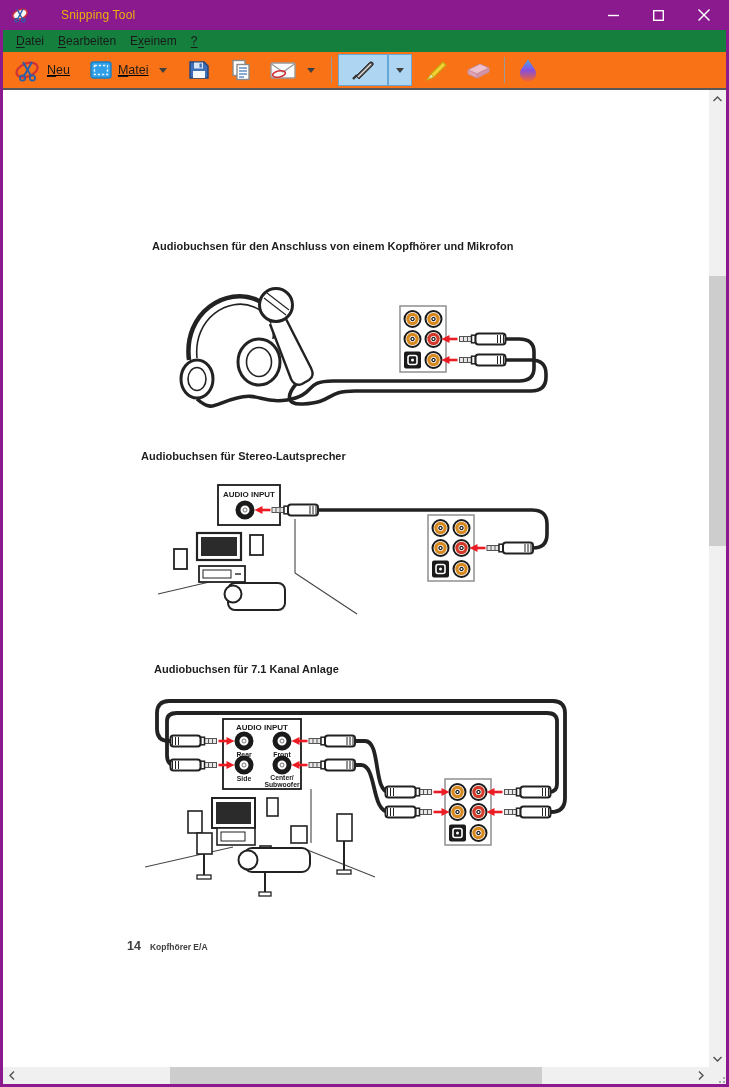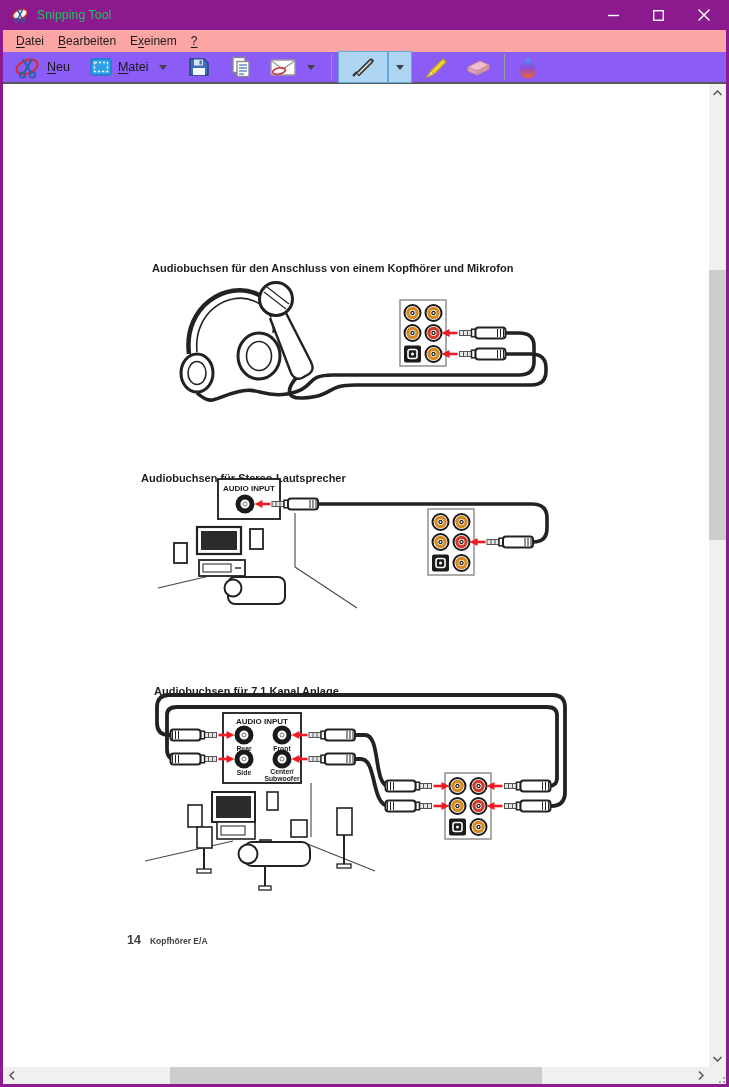--- a/index.html
+++ b/index.html
@@ -5,46 +5,46 @@
   * { box-sizing: border-box; margin: 0; padding: 0; }
   html,body { width:729px; height:1087px; overflow:hidden; }
   body { font-family:"Liberation Sans", sans-serif; background:#fff; }
 
   .window { width:729px; height:1087px; display:flex; flex-direction:column;
     border-left:3px solid #8A1A8E; border-right:3px solid #8A1A8E; border-bottom:3px solid #8A1A8E; }
 
   
   .titlebar { height:30px; background:#8A1A8E; display:flex; align-items:center; flex:0 0 auto; }
   .titlebar .appicon { width:18px; height:18px; margin:0 8px 0 8px; }
-  .titlebar .title { color:#22c55e; font-size:12px; letter-spacing:.2px; }
+  .titlebar .title { color:#eab308; font-size:12px; letter-spacing:.2px;margin-left:24px; }
   .titlebar .spacer { flex:1; }
   .winbtn { width:45px; height:30px; display:flex; align-items:center; justify-content:center; }
   .winbtn svg { display:block; }
 
   
-  .menubar { height:22px; background:#fca5a5; display:flex; align-items:center; padding-left:6px; flex:0 0 auto; }
+  .menubar { height:22px; background:#15803d; display:flex; align-items:center; padding-left:6px; flex:0 0 auto; }
   .menuitem { font-size:12px; color:#1a1a1a; padding:2px 7px; }
   .accel { text-decoration:underline; text-underline-offset:2px; }
 
   
-  .toolbar { height:32px; background:#8b5cf6; border-bottom:2px solid #58585A;
-    display:flex; align-items:center; padding-left:6px; flex:0 0 auto; }
+  .toolbar { height:38px; background:#f97316; border-bottom:2px solid #58585A;
+    display:flex; align-items:center; padding-left:6px; flex:0 0 auto;text-decoration:underline; }
   .tbtn { display:flex; align-items:center; gap:6px; padding:4px 6px; font-size:12.5px; color:#1a1a1a; }
   .caret { width:0; height:0; border-left:4px solid transparent; border-right:4px solid transparent;
     border-top:5px solid #404040; margin:0 4px; }
   .tsep { width:1px; height:26px; background:#9a9a9a; margin:0 6px; }
   .sel { background:#AED6F2; border:1px solid #66A8D8; }
   .selgroup { display:flex; align-items:center; height:32px; }
   .selgroup .penbox { padding:3px 10px; height:32px; display:flex; align-items:center; }
   .selgroup .caretbox { height:32px; display:flex; align-items:center; border-left:none; padding:0 3px; }
 
   
   .main { flex:1; display:flex; min-height:0; }
   .content { position:relative; width:706px; background:#fff; overflow:hidden; }
-  .doc-heading { position:absolute; font-size:11px; font-weight:bold; color:#1e1e1e; white-space:nowrap;margin-top:28px; }
+  .doc-heading { position:absolute; font-size:11px; font-weight:bold; color:#1e1e1e; white-space:nowrap; }
   .doc-footer { position:absolute; display:flex; align-items:baseline; gap:9px; color:#404040; }
   .doc-footer .pg { font-size:12.5px; font-weight:bold; }
   .doc-footer .lbl { font-size:8.5px; font-weight:bold; }
   svg text { font-family:"Liberation Sans", sans-serif; font-weight:bold; fill:#1a1a1a; }
 
   
   .vscroll { width:17px; background:#F0F0F0; display:flex; flex-direction:column; flex:0 0 auto; }
   .sbtn { height:17px; width:17px; display:flex; align-items:center; justify-content:center; background:#F0F0F0; flex:0 0 auto; }
   .vtrack { flex:1; position:relative; }
   .vthumb { position:absolute; left:0; right:0; top:169px; height:270px; background:#CDCDCD; }

